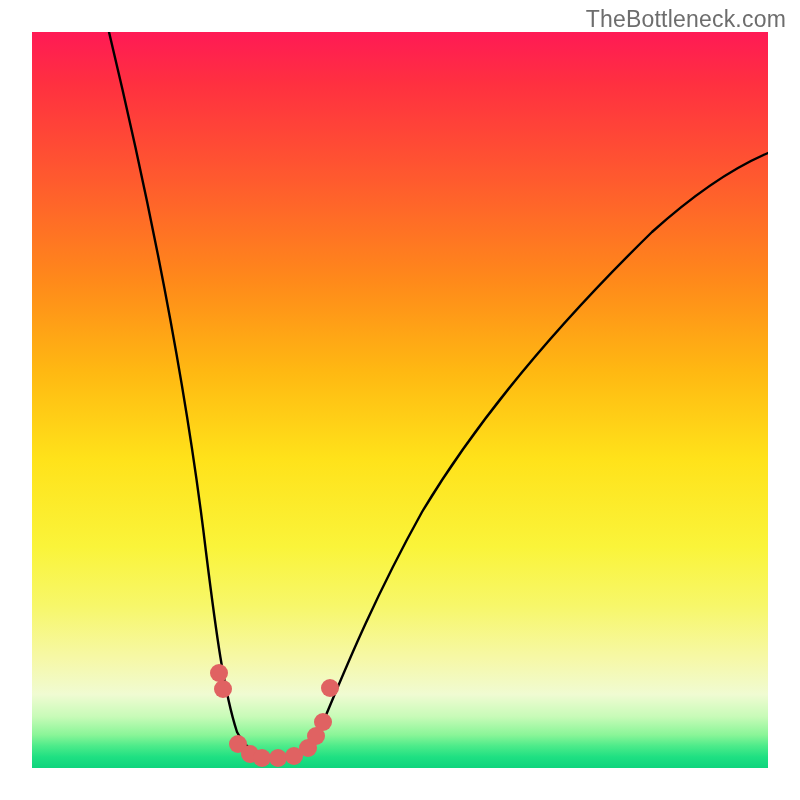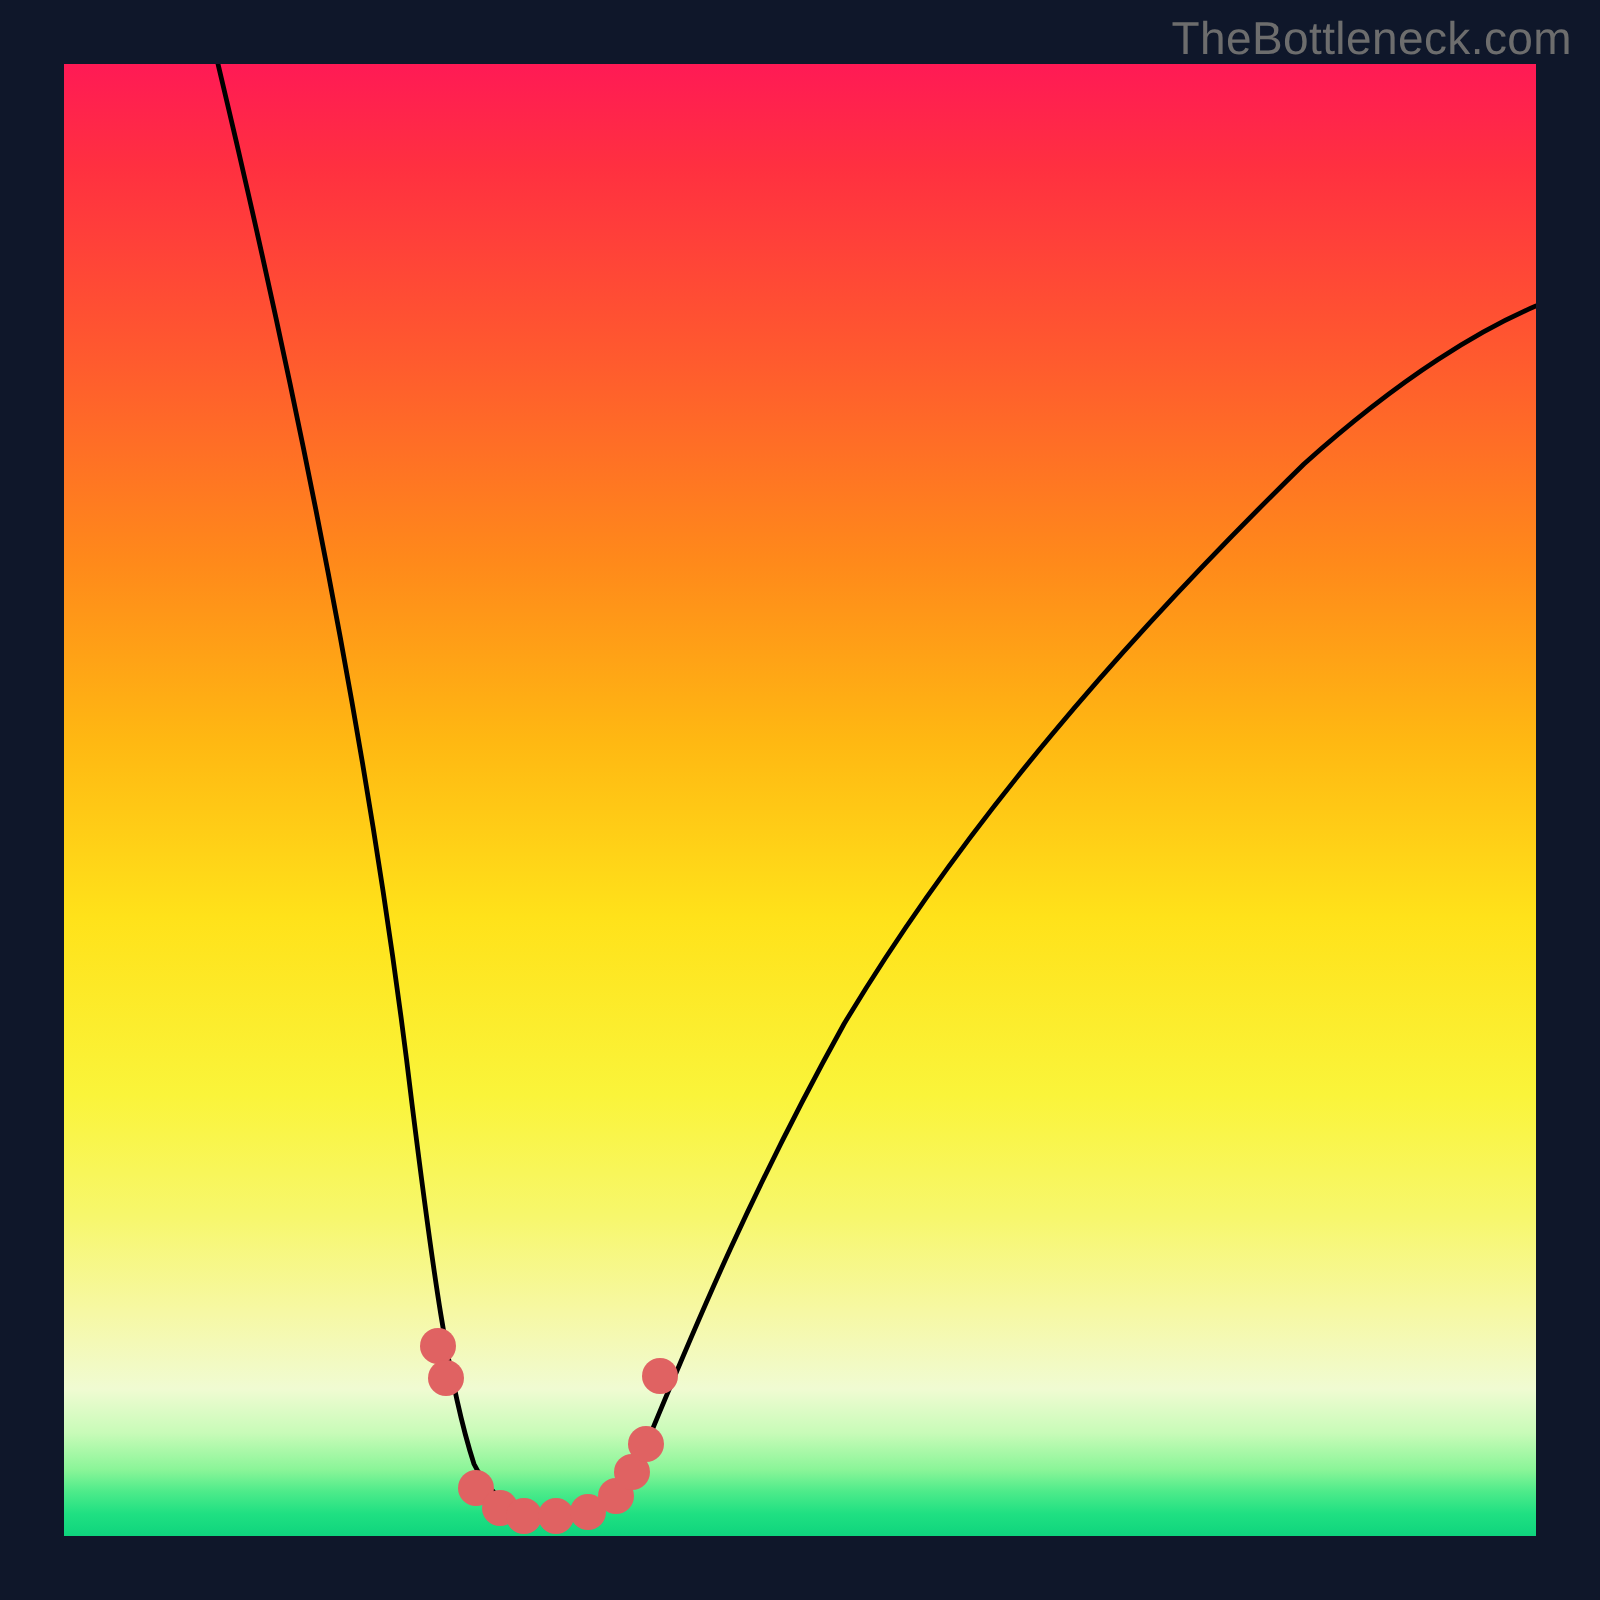--- a/index.html
+++ b/index.html
@@ -10,21 +10,21 @@
     background: #000;
     overflow: hidden;
     font-family: Arial, Helvetica, sans-serif;
   }
   .frame {
     position: absolute;
     left: 0;
     top: 0;
     width: 800px;
     height: 800px;
-    background: #0f172a;
+    background: #ffffff;
   }
   .plot-area {
     position: absolute;
     left: 32px;
     top: 32px;
     width: 736px;
     height: 736px;
     overflow: hidden;
   }
   .gradient {

